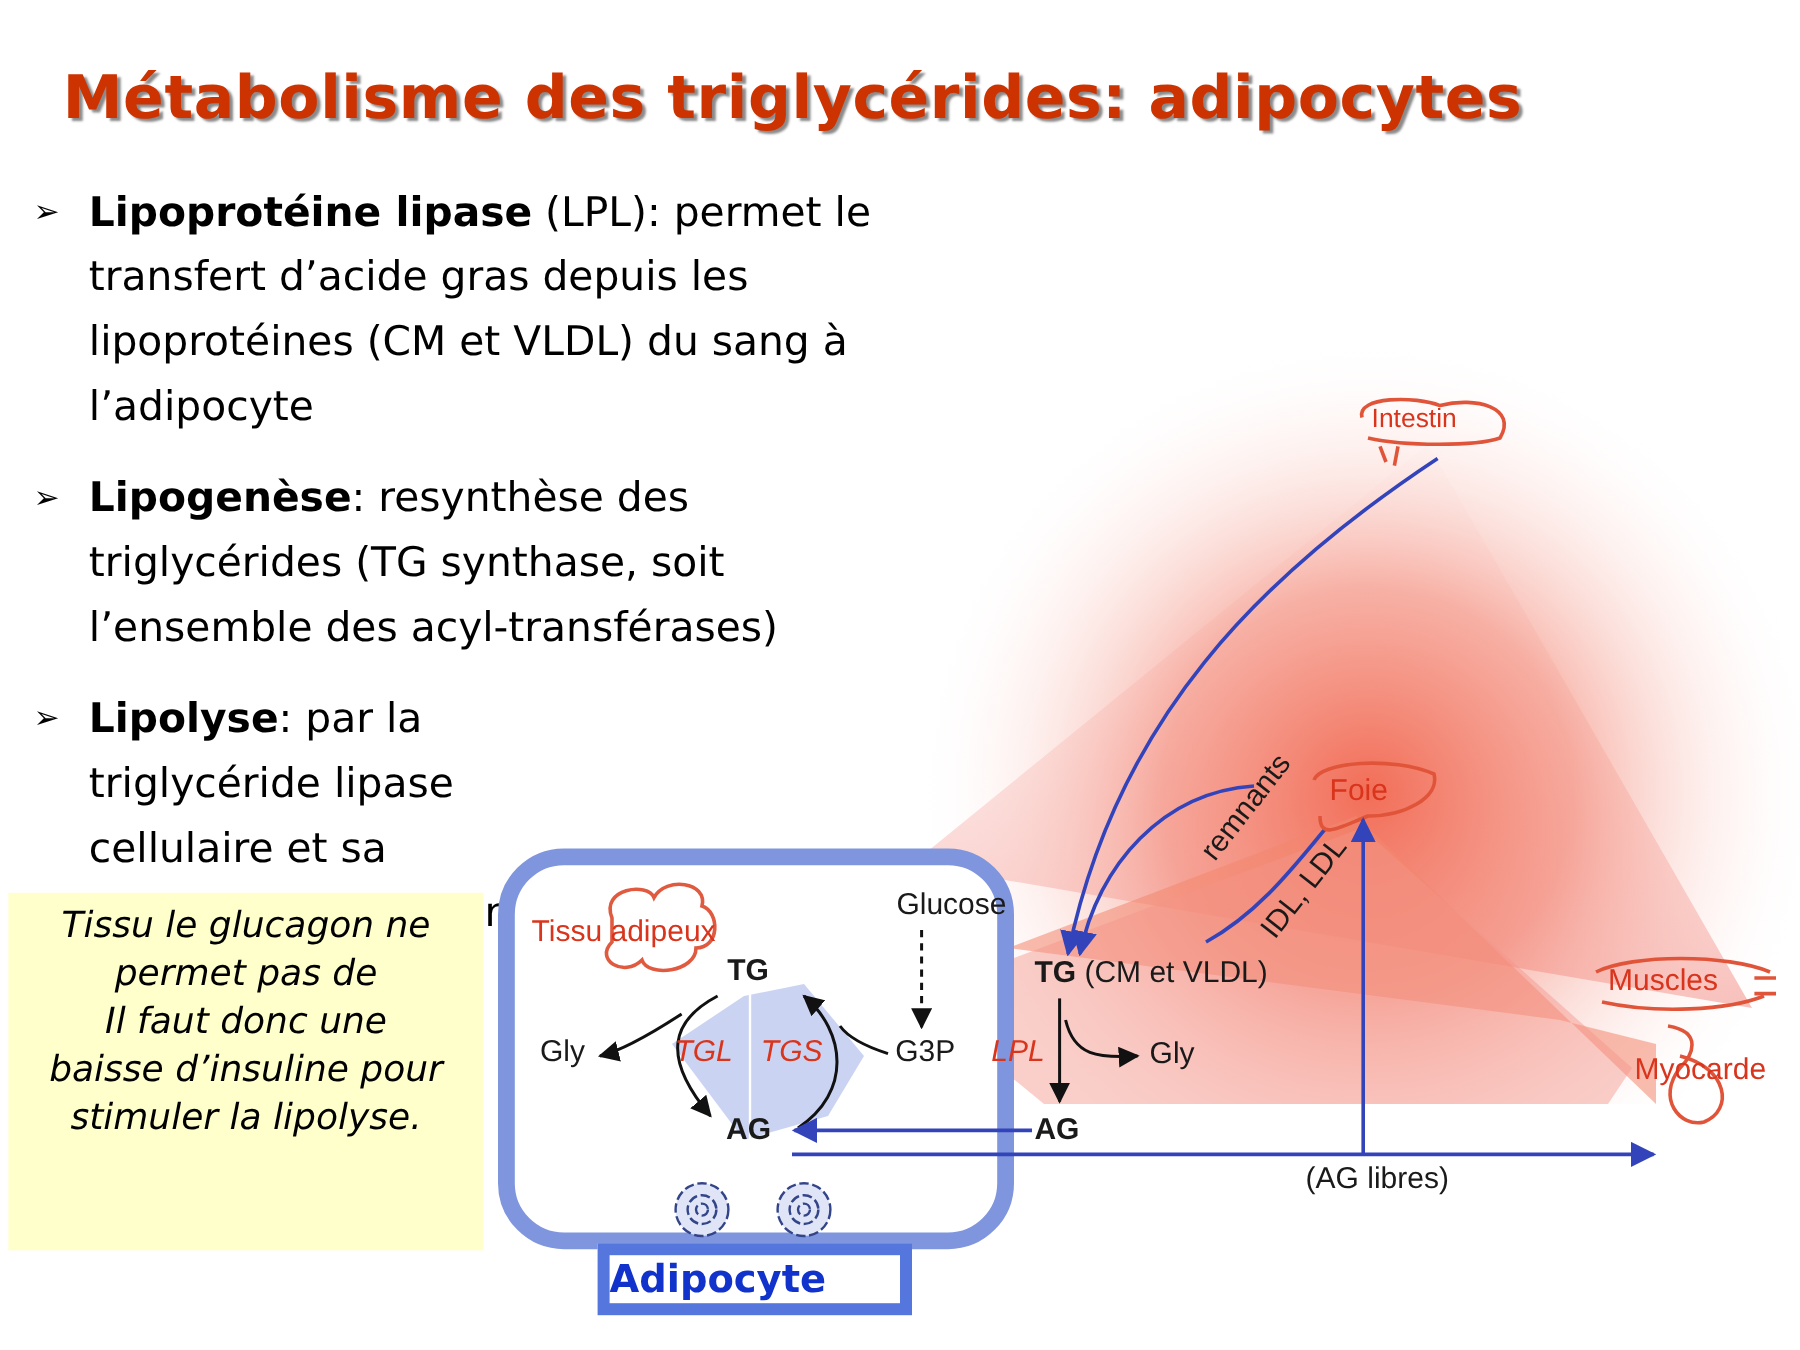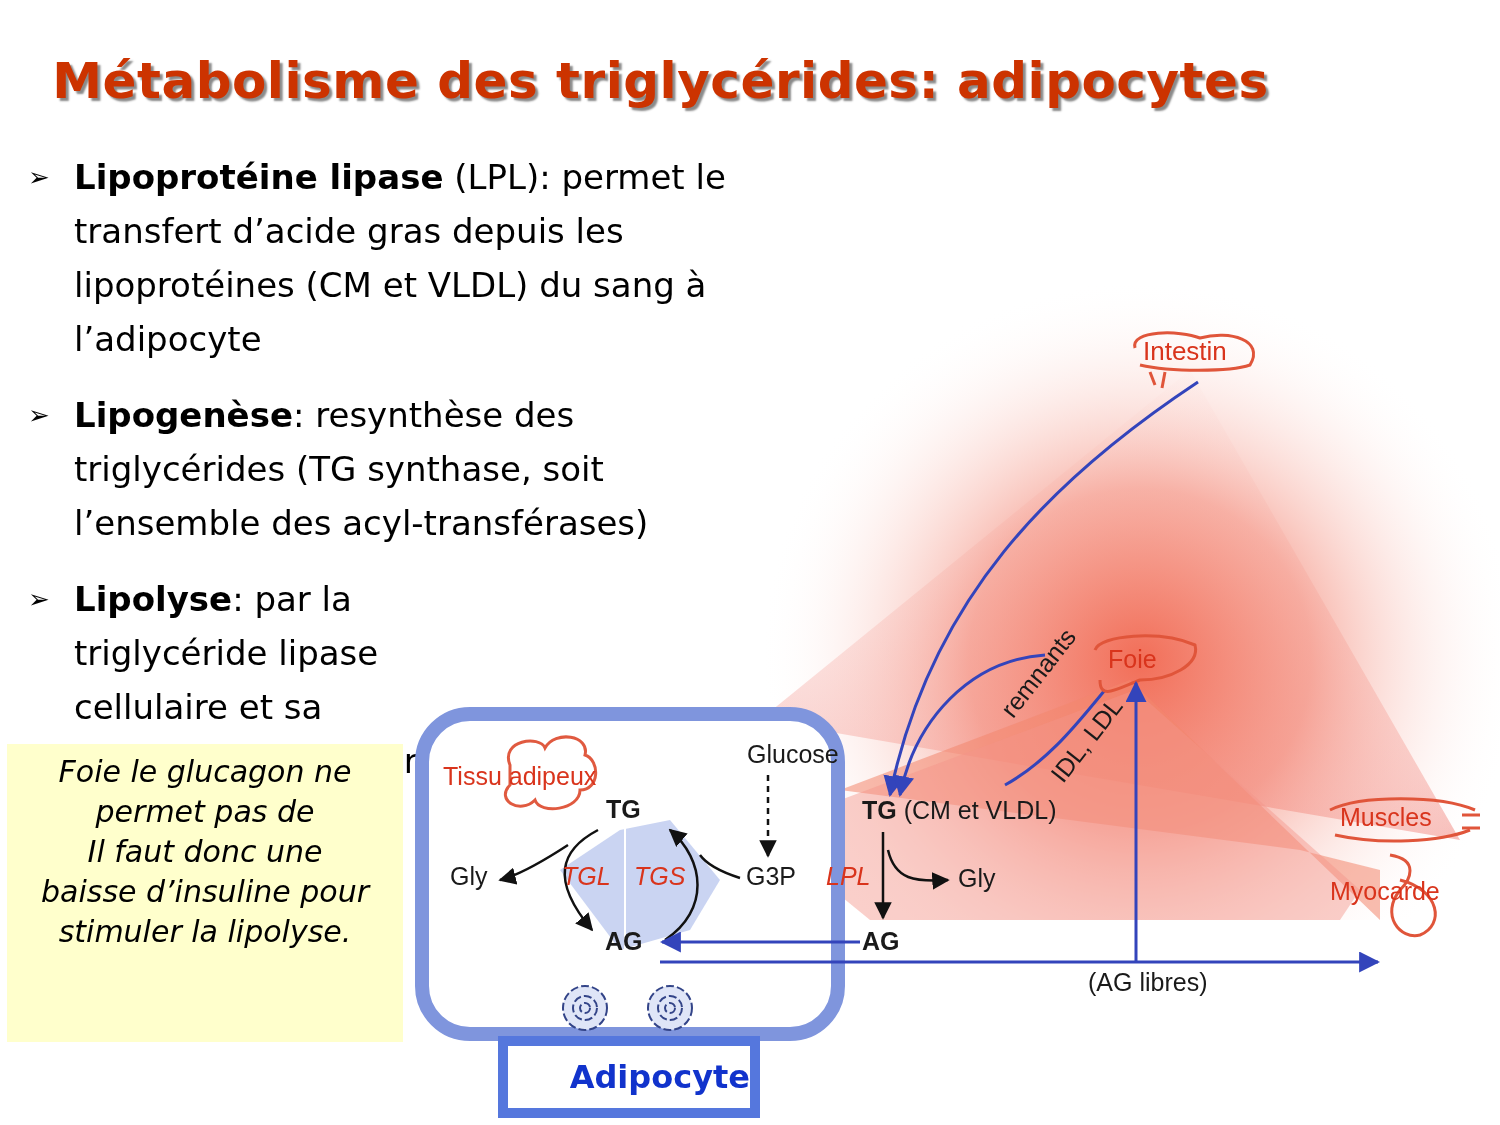--- a/index.html
+++ b/index.html
@@ -9,21 +9,21 @@
   .bullet { position:relative; padding-left:50px; font-size:34px; line-height:54px; color:#000; margin-bottom:22px; }
   .bullet .arrow { position:absolute; left:4px; top:0; font-size:26px; }
   .bullet b { font-weight:bold; }
   .note { position:absolute; left:7px; top:744px; width:396px; height:298px; background:#ffffcc; box-sizing:border-box; padding-top:8px; text-align:center; font-style:italic; font-size:30px; line-height:40px; color:#000; }
   .diagram { position:absolute; left:0; top:0; width:1500px; height:1125px; }
   .dlabel { position:absolute; font-family:"Liberation Sans", sans-serif; font-size:25px; white-space:nowrap; }
   .red { color:#d9341c; }
   .blk { color:#1a1a1a; }
   .bold { font-weight:bold; }
   .ital { font-style:italic; }
-  .adip-box { position:absolute; left:498px; top:1036px; width:262px; height:82px; box-sizing:border-box; border:10px solid #5577dd; background:#fff; display:flex; align-items:center; justify-content:flex-end; }
+  .adip-box { position:absolute; left:498px; top:1036px; width:262px; height:60px; box-sizing:border-box; border:10px solid #5577dd; background:#fff; display:flex; align-items:center; justify-content:flex-start; }
   .adip-box span { font-family:"DejaVu Sans", sans-serif; font-weight:bold; font-size:32px; color:#1133cc; }
 </style>
 </head>
 <body>
 
 <div class="title">Métabolisme des triglycérides: adipocytes</div>
 
 <div class="bullets">
   <div class="bullet">
     <span class="arrow">➢</span>
@@ -116,24 +116,24 @@
   <g fill="none" stroke="#e0553a" stroke-width="3">
     <path d="M1330,810 C1360,795 1440,795 1475,810 M1335,835 C1380,845 1440,842 1470,830"></path>
     <path d="M1462,815 L1480,815 M1462,828 L1480,828"></path>
   </g>
 
   <g fill="none" stroke="#e0553a" stroke-width="3">
     <path d="M1390,855 C1420,860 1410,880 1400,890 C1380,915 1400,940 1420,935 C1445,925 1440,890 1400,880"></path>
   </g>
 </svg>
 
-<div class="dlabel red" style="left:1143px;top:336px;font-size:26px;">Intestin</div>
+<div class="dlabel red" style="left:1143px;top:336px;font-size:22px;">Intestin</div>
 <div class="dlabel red" style="left:1108px;top:645px;">Foie</div>
 <div class="dlabel red" style="left:1340px;top:803px;">Muscles</div>
-<div class="dlabel red" style="left:1330px;top:877px;">Myocarde</div>
+<div class="dlabel red" style="left:1362px;top:877px;">Myocarde</div>
 <div class="dlabel red" style="left:443px;top:762px;">Tissu adipeux</div>
 
 <div class="dlabel blk" style="left:718px;top:740px;margin-left:29px;">Glucose</div>
 <div class="dlabel blk bold" style="left:606px;top:795px;">TG</div>
 <div class="dlabel blk" style="left:450px;top:862px;">Gly</div>
 <div class="dlabel red ital" style="left:562px;top:862px;">TGL</div>
 <div class="dlabel red ital" style="left:634px;top:862px;">TGS</div>
 <div class="dlabel blk" style="left:746px;top:862px;">G3P</div>
 <div class="dlabel blk bold" style="left:605px;top:927px;">AG</div>
 
@@ -141,21 +141,21 @@
   <b>TG</b><span> (CM et VLDL)</span>
 </div>
 <div class="dlabel red ital" style="left:826px;top:862px;">LPL</div>
 <div class="dlabel blk" style="left:958px;top:864px;">Gly</div>
 <div class="dlabel blk bold" style="left:862px;top:927px;">AG</div>
 <div class="dlabel blk" style="left:1072px;top:968px;margin-left:16px;">(AG libres)</div>
 <div class="dlabel blk" style="left:995px;top:705px;transform:rotate(-52deg);transform-origin:left top;">remnants</div>
 <div class="dlabel blk" style="left:1045px;top:770px;transform:rotate(-52deg);transform-origin:left top;">IDL, LDL</div>
 
 <div class="note">
-  <div>Foie le glucagon ne</div>
+  <div>Tissu le glucagon ne</div>
   <div>permet pas de</div>
   <div>Il faut donc une</div>
   <div>baisse d’insuline pour</div>
   <div>stimuler la lipolyse.</div>
 </div>
 
 <div class="adip-box">
   <span>Adipocyte</span>
 </div>
 

